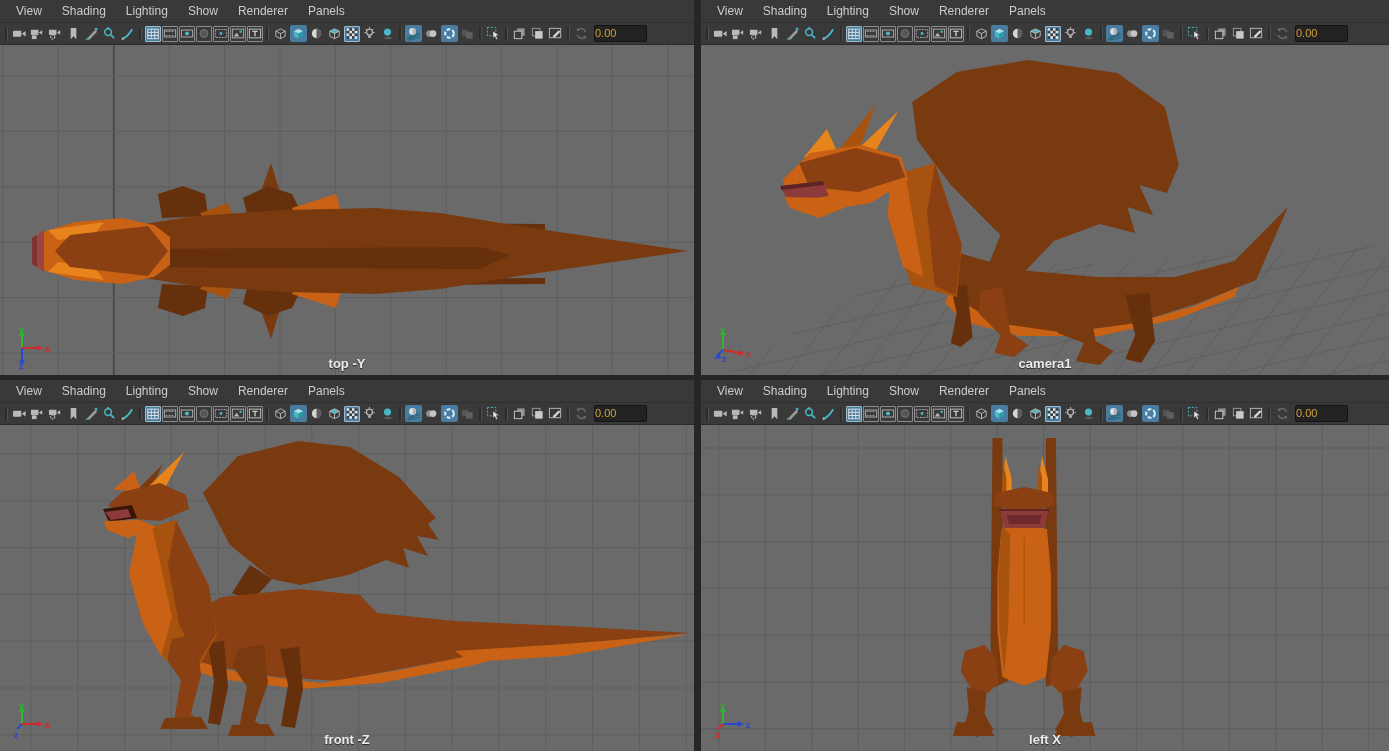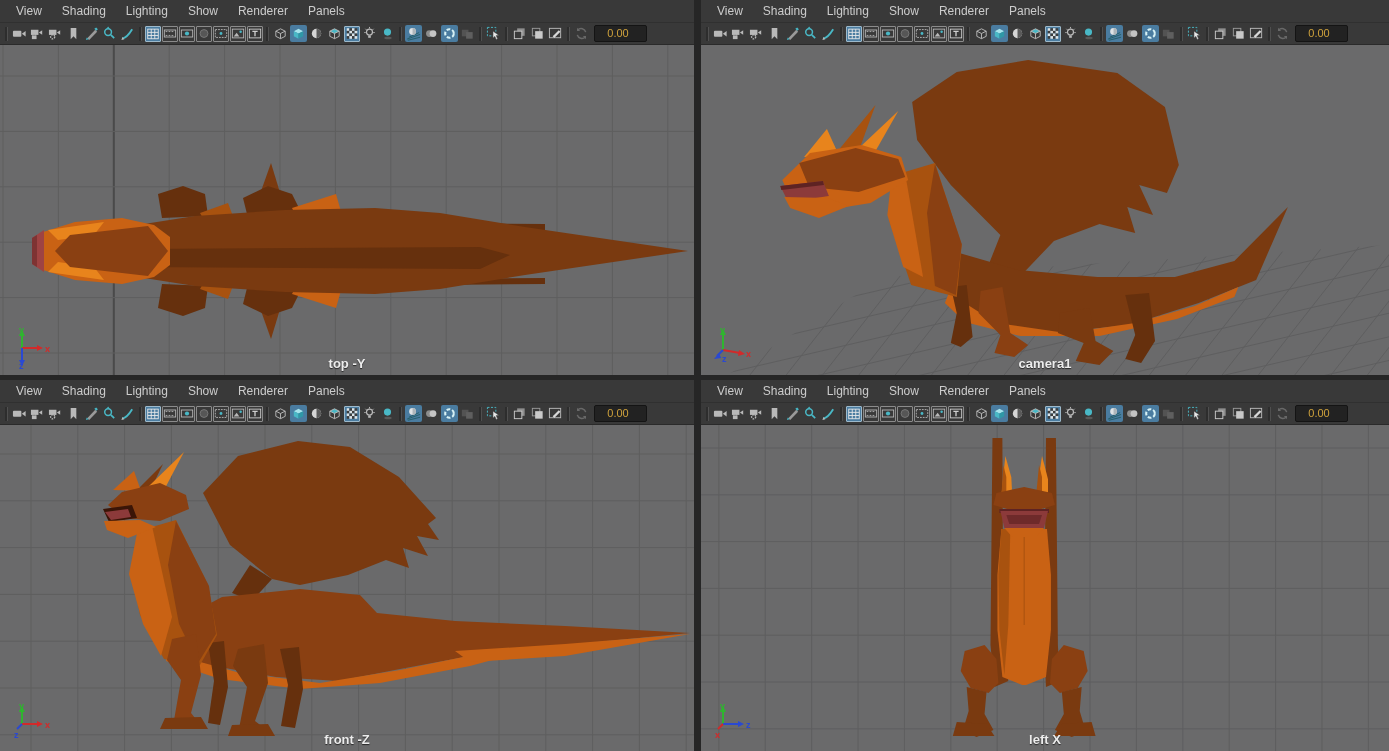--- a/index.html
+++ b/index.html
@@ -8,21 +8,21 @@
   .panel{position:absolute;background:#393939;overflow:hidden;}
   .menubar{height:22px;display:flex;align-items:center;padding-left:6px;background:#393939;border-bottom:1px solid #303030;}
   .menu-item{color:#cccccc;font-size:12px;padding:0 10px;line-height:21px;cursor:default;white-space:nowrap;}
   .toolbar{height:21px;display:flex;align-items:center;padding-left:2px;background:#393939;border-bottom:1px solid #2a2a2a;}
   .tbtn{width:17px;height:17px;margin:0 0.5px;display:flex;align-items:center;justify-content:center;border-radius:2px;flex:0 0 auto;}
   .tbtn.boxed{width:16px;height:16px;border:1px solid #8b8b8b;border-radius:1px;box-sizing:border-box;}
   .tbtn.active{background:#4a7ca0;}
   .tbtn.boxed.active{border-color:#9db9cb;}
   .tbtn.dim{opacity:0.55;}
   .tsep{width:2px;height:14px;margin:0 3px;background:#2d2d2d;box-shadow:1px 0 0 #4f4f4f;flex:0 0 auto;}
-  .frame-field{margin-left:4px;width:46px;height:15px;background:#222222;border:1px solid #141414;border-radius:2px;color:#cfa23c;font-size:11px;line-height:15px;text-align:center;padding-right:5px;box-sizing:content-box;flex:0 0 auto;}
+  .frame-field{margin-left:4px;width:46px;height:15px;background:#222222;border:1px solid #141414;border-radius:2px;color:#cfa23c;font-size:11px;line-height:15px;text-align:left;padding-right:5px;box-sizing:content-box;flex:0 0 auto;}
   .viewport{position:relative;background:#6a6a6b;overflow:hidden;}
   .viewport svg.scene{display:block;}
   .vp-label{position:absolute;bottom:5px;left:50%;transform:translateX(-50%);font-size:13px;font-weight:bold;color:#ececec;text-shadow:0 1px 1px rgba(0,0,0,0.65);white-space:nowrap;}
   .axis{position:absolute;left:12px;bottom:4px;}
 </style>
 </head>
 <body>
 
 <div class="app">
   <div class="panel" style="left: 0px; top: 0px; width: 694px; height: 375px;">

